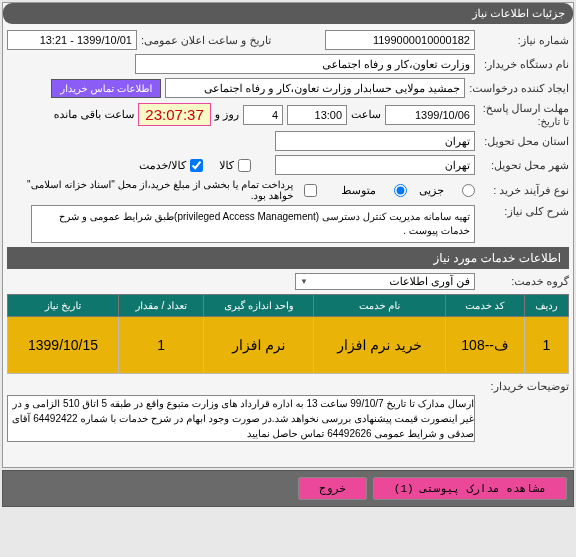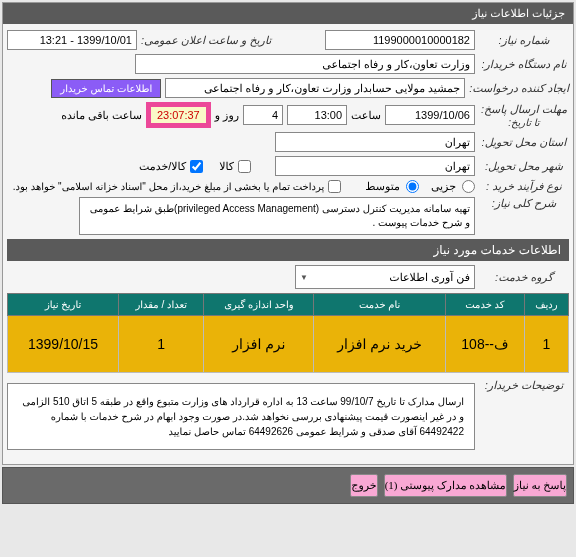--- a/index.html
+++ b/index.html
@@ -14,95 +14,95 @@
 .panel {
   border: 1px solid #999;
   margin: 2px;
   background: #f5f5f5;
 }
 .panel-header {
   background: #5a5a5a;
   color: #fff;
   padding: 4px 8px;
   font-size: 11px;
+  border-radius: 9px;
 }
 .panel-body {
   padding: 6px 4px;
 }
 .form-row {
   display: flex;
   align-items: center;
   margin-bottom: 4px;
   gap: 4px;
 }
 .form-row.split { justify-content: space-between; }
 .label {
   color: #333;
   font-size: 11px;
   white-space: nowrap;
   min-width: 90px;
-  text-align: center;
-  font-style: italic;
+  text-align: right;
 }
 .label-sm { min-width: auto; }
 input[type="text"], .input {
   border: 1px solid #888;
   background: #fff;
   padding: 2px 4px;
   font-size: 11px;
   font-family: inherit;
   height: 20px;
 }
 .input-med { width: 130px; }
 .input-sm { width: 60px; }
 .timer-box {
-  border: 5px solid #ec4899;
+  border: 1px solid #ec4899;
   background: #fafac8;
   padding: 2px 6px;
   color: #c00;
-  font-size: 11px;
+  font-size: 15px;
   display: inline-block;
 }
 .info-btn {
   background: #8b5cf6;
   color: #fff;
   padding: 3px 8px;
   font-size: 10px;
   border: 1px solid #555;
   cursor: pointer;
 }
 .radio-group {
   display: flex;
   gap: 12px;
   align-items: center;
 }
-.radio-item { display: flex; align-items: center; gap: 6px; }
-.checkbox-row { display: flex; align-items: center; gap: 4px; margin-right: 20px; }
+.radio-item { display: flex; align-items: center; gap: 18px; }
+.checkbox-row { display: flex; align-items: center; gap: 11px; margin-right: 20px; }
 .desc-box {
   border: 1px solid #888;
   background: #fff;
   padding: 4px;
-  width: 396px;
+  width: 444px;
   min-height: 36px;
   font-size: 10px;
   line-height: 1.4;
 }
 .section-header {
   background: #5a5a5a;
   color: #fff;
   padding: 4px 8px;
   font-size: 12px;
   margin: 4px 0;
 }
 .dropdown {
   border: 1px solid #888;
   background: #fff;
   padding: 2px 4px;
   font-size: 11px;
-  height: 24px;
+  height: 17px;
   position: relative;
   display: inline-flex;
   align-items: center;
   justify-content: space-between;
   width: 180px;
 }
 .dropdown::after {
   content: "▼";
   font-size: 8px;
   color: #555;
@@ -124,41 +124,41 @@
 table.data-table td {
   background: #eab308;
   padding: 20px 4px;
   font-size: 14px;
   border: 1px solid #bbb;
   text-align: center;
 }
 .note-box {
   border: 1px solid #888;
   background: #fff;
-  padding: 10px;
+  padding: 0;
   width: 527px;
   font-size: 10px;
   line-height: 1.5;
-  margin: 4px 0;
+  margin: 15px 0;
 }
 .button-bar {
   background: #6a6a6a;
   padding: 6px;
   display: flex;
   gap: 6px;
   justify-content: flex-start;
   border: 1px solid #555;
   margin: 2px;
 }
 .btn {
-  background: #f9a8d4;
-  border: 1px solid #888;
-  padding: 4px 0;
-  font-size: 11px;
-  font-family: Liberation Serif, serif;
+  background: #ec4899;
+  border: 1px solid #888;
+  padding: 4px 20px;
+  font-size: 11px;
+  font-family: Liberation Mono, monospace;
   cursor: pointer;
   border-radius: 2px;
 }
 .inline-group { display: flex; align-items: center; gap: 4px; }
 </style>
 </head>
 <body>
 
 <div class="panel">
   <div class="panel-header">
@@ -272,16 +272,15 @@
 
     <div class="form-row" style="align-items:flex-start;margin-top:6px">
       <span class="label">توضیحات خریدار:</span>
       <div class="note-box">ارسال مدارک تا تاریخ 99/10/7 ساعت 13 به اداره قرارداد های وزارت متبوع واقع در طبقه 5 اتاق 510 الزامی و در غیر اینصورت قیمت پیشنهادی بررسی نخواهد شد.در صورت وجود ابهام در شرح خدمات با شماره 64492422 آقای صدقی و شرایط عمومی 64492626 تماس حاصل نمایید</div>
     </div>
 
   </div>
 </div>
 
 <div class="button-bar">
-  <button class="btn">پاسخ به نیاز</button>
   <button class="btn">مشاهده مدارک پیوستی (1)</button>
   <button class="btn">خروج</button>
 </div>
 
 </body></html>

